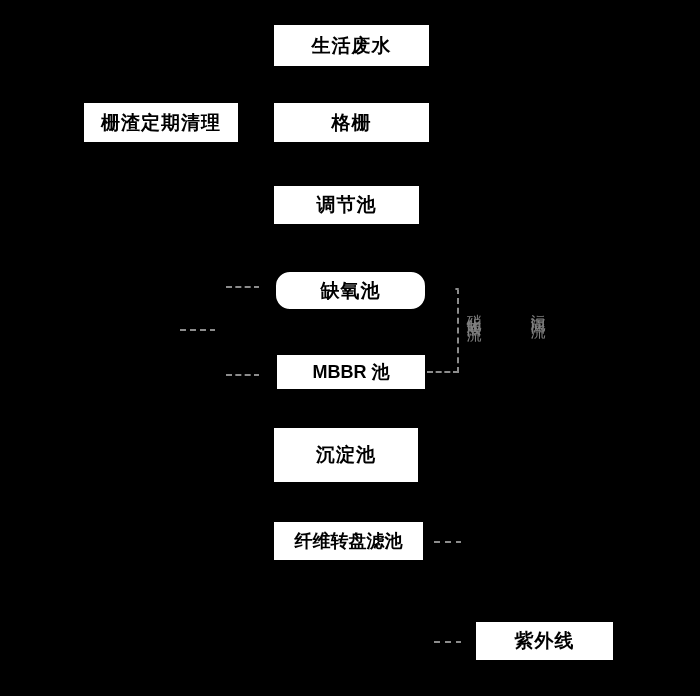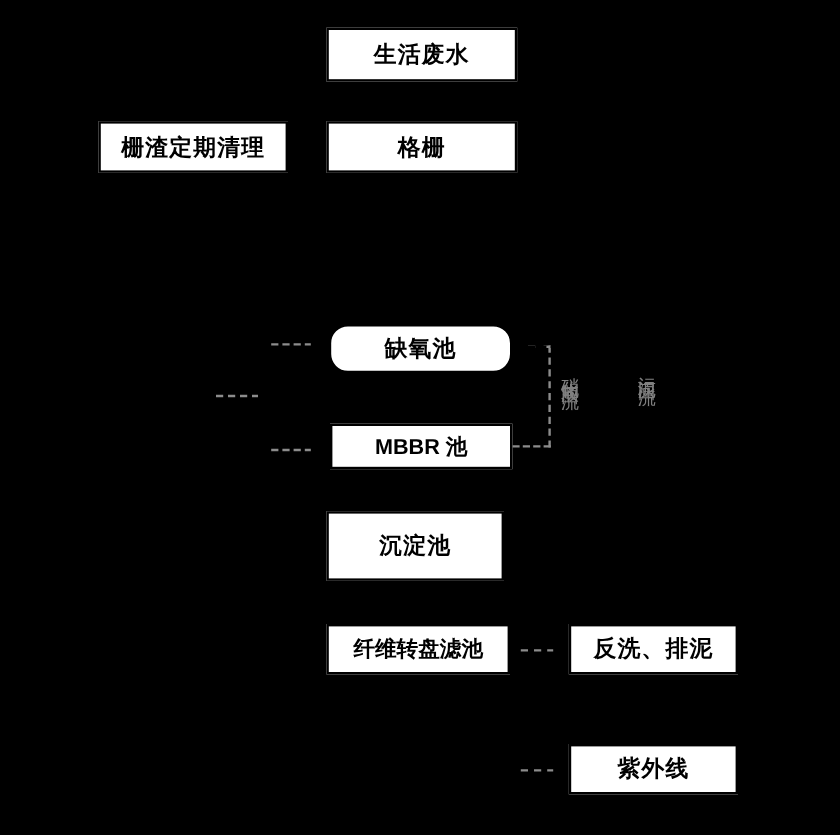--- a/index.html
+++ b/index.html
@@ -93,31 +93,31 @@
 <body>
 
 <div id="canvas">
 
   <div class="node" style="left:272px; top:23px; width:159px; height:45px;">生活废水</div>
 
   <div class="node" style="left:82px; top:101px; width:158px; height:43px;">栅渣定期清理</div>
 
   <div class="node" style="left:272px; top:101px; width:159px; height:43px;">格栅</div>
 
+  <div class="node" style="left:272px; top:184px; width:149px; height:42px;">调节池</div>
 
   <div class="node" style="left:274px; top:270px; width:153px; height:41px;border-radius:16px;">缺氧池</div>
 
   <div class="node compact" style="left:275px; top:353px; width:152px; height:38px;text-align:right;">MBBR 池</div>
 
 
   <div class="node" style="left:272px; top:426px; width:148px; height:58px;">沉淀池</div>
 
   <div class="node compact" style="left:272px; top:520px; width:153px; height:42px;">纤维转盘滤池</div>
 
-  <div class="node" style="left:474px; top:520px; width:141px; height:42px;">反洗、排泥</div>
 
 
   <div class="node" style="left:474px; top:620px; width:141px; height:42px;">紫外线</div>
 
   <div class="vlabel" style="left:466px; top:302px;">硝化液回流</div>
 
   <div class="vlabel" style="left:530px; top:302px;">污泥回流</div>
 
   <div class="line v" style="left:351px; top:68px; height:22px;"></div>
   <div class="arrow down" style="left:345px; top:89px;"></div>

